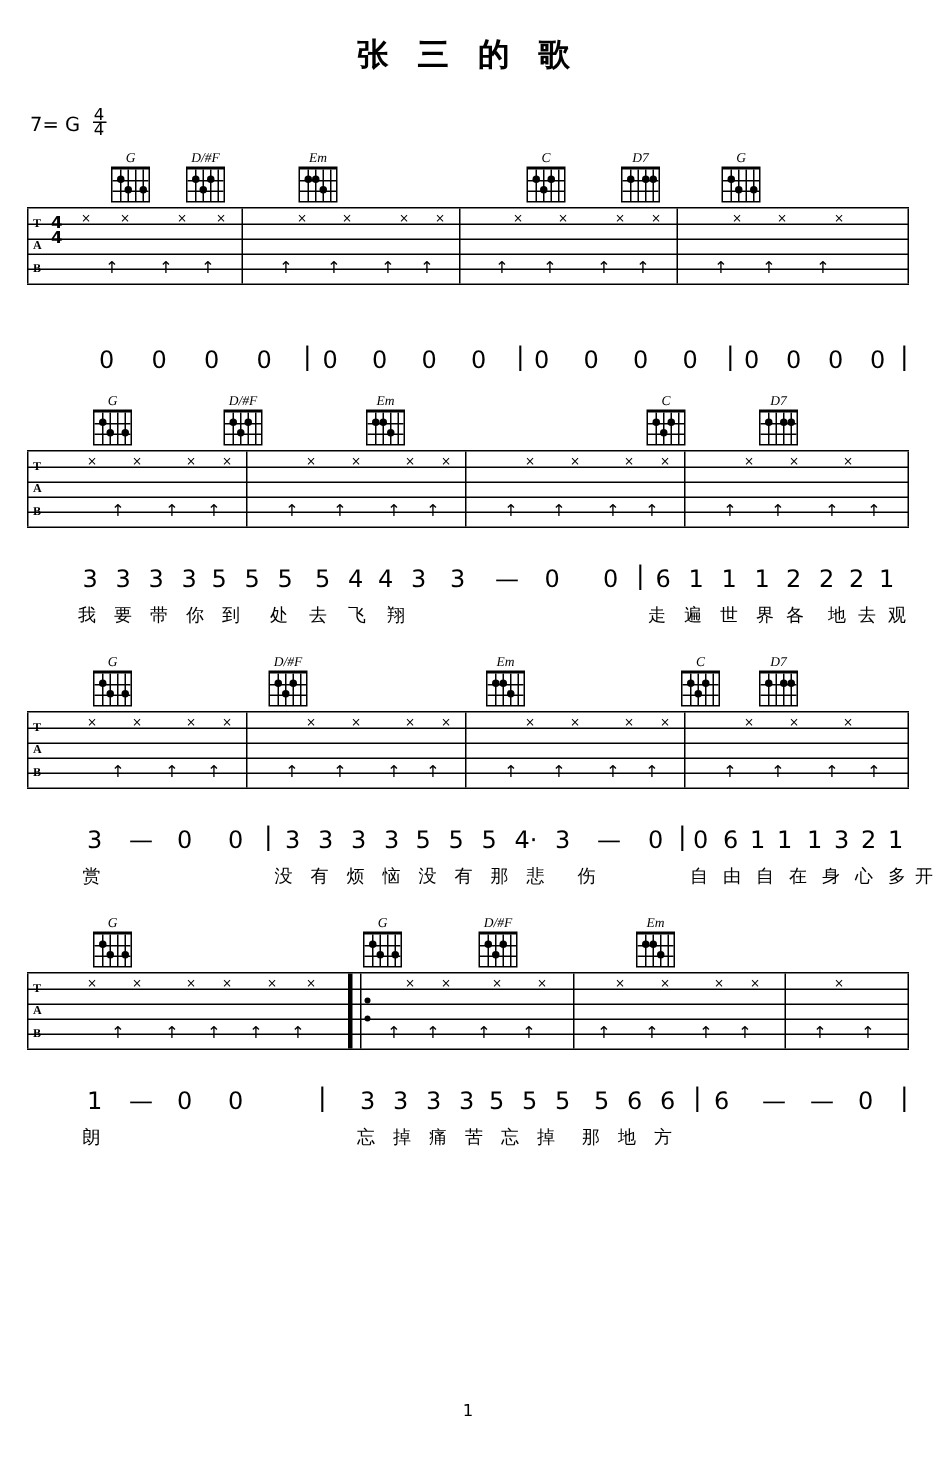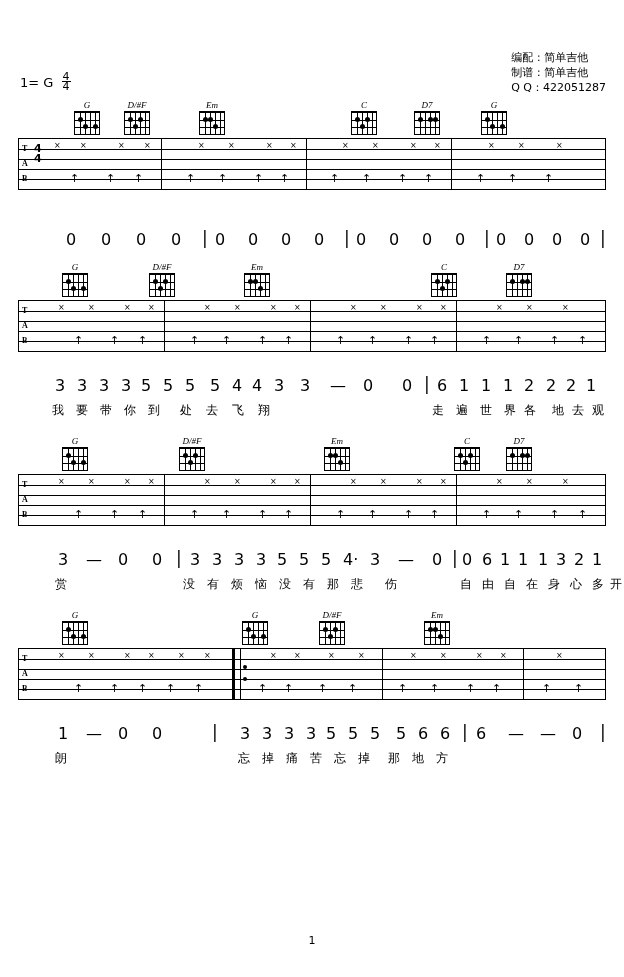--- a/index.html
+++ b/index.html
@@ -82,29 +82,25 @@
   .footer-url{
     position:absolute;bottom:16px;right:16px;font-size:17px;font-weight:bold;
     font-family:"DejaVu Sans", sans-serif;letter-spacing:-0.3px;
   }
 </style>
 </head>
 <body>
 
 <div class="page">
 
-
-  <div class="credits">
-    <div>编配：简单吉他</div>
-    <div>制谱：简单吉他</div>
-    <div>Q Q：422051287</div>
-  </div>
+  <div class="title">张 三 的 歌</div>
+
 
   <div class="keysig">
-    <span>1= G</span>
+    <span>7= G</span>
     <span class="frac">
       <span style="display:block;border-bottom:1px solid #000;padding:0 1px;">4</span>
       <span style="display:block;padding:0 1px;">4</span>
     </span>
   </div>
 
   <div class="system" style="top:100px;">
     <div class="chords">
       <div class="chordbox" style="left:70px;">
         <div class="cname">G</div>

